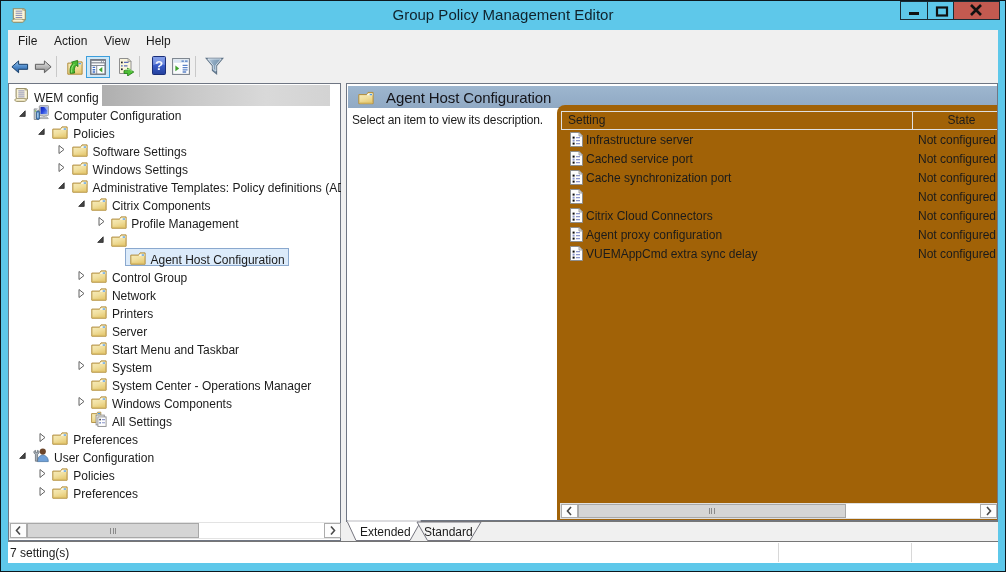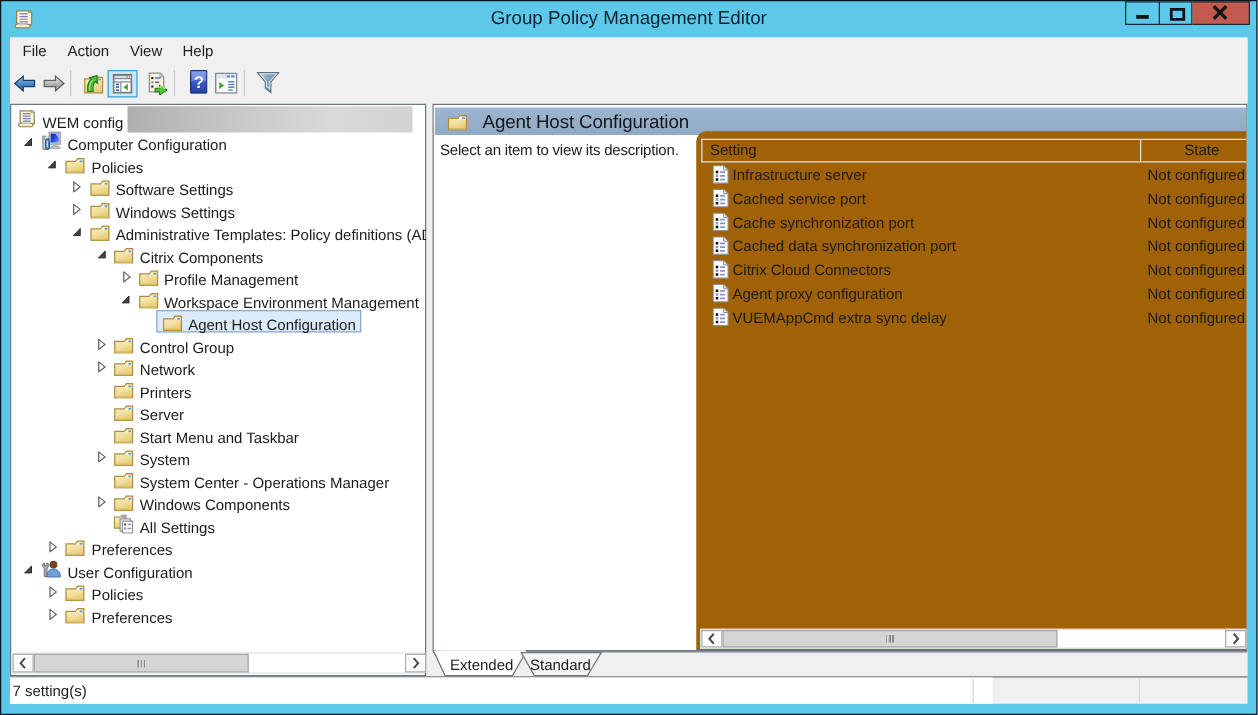--- a/index.html
+++ b/index.html
@@ -27,21 +27,21 @@
 #lhead .c2{position:absolute;left:356px;width:87px;top:1px;text-align:center;}
 #lhead .csep{position:absolute;left:350px;top:0;width:1px;height:17px;background:#E0E0E0;}
 .lrow{position:absolute;left:4px;height:19px;width:500px;font-size:12px;color:#1B1B1B;}
 .lrow .nm{position:absolute;left:25px;top:3px;white-space:nowrap;}
 .lrow .st{position:absolute;left:357px;top:3px;white-space:nowrap;}
 .sb{position:absolute;box-sizing:border-box;background:#fff;border:1px solid #E8E8E8;}
 .sbtn{position:absolute;box-sizing:border-box;background:#FDFDFD;border:1px solid #ACACAC;color:#555;font-size:11px;text-align:center;}
 .sthumb{position:absolute;box-sizing:border-box;background:#D5D5D5;border:1px solid #A8A8A8;}
 .sgrip{position:absolute;width:7px;height:6px;
  background:linear-gradient(90deg,#8A8A8A 0 1px,transparent 1px 2.5px,#8A8A8A 2.5px 3.5px,transparent 3.5px 5px,#8A8A8A 5px 6px,transparent 6px);}
-#statusbar{position:absolute;left:8px;top:542px;width:786px;height:21px;background:#fff;font-size:12px;color:#1B1B1B;}
+#statusbar{position:absolute;left:8px;top:542px;width:990px;height:21px;background:#fff;font-size:12px;color:#1B1B1B;}
 #contentline{position:absolute;left:8px;top:541px;width:990px;height:1px;background:#767676;}
 .ssep{position:absolute;top:1px;width:1px;height:19px;background:#D8D8D8;}
 #tabs{position:absolute;left:346px;top:519px;width:652px;height:23px;}
 </style>
 </head>
 <body>
 <svg width="0" height="0" style="position:absolute">
 <defs>
 <linearGradient id="gfold" x1="0" y1="0" x2="0.4" y2="1">
   <stop offset="0" stop-color="#F9EFC2"></stop>
@@ -306,21 +306,20 @@
         </svg>
         <span class="lbl" style="left:123.2px">Profile Management</span>
       </div>
       <div class="trow" style="left:8px;top:230px;">
         <svg class="tico" style="left:89.3px;top:5.5px" width="7" height="7" viewBox="0 0 7 7">
           <use href="#trie"></use>
         </svg>
         <svg class="tico" style="left:102.5px;top:2.5px" width="16" height="14" viewBox="0 0 16 14">
           <use href="#folder"></use>
         </svg>
-        <span class="lbl" style="left:123.2px">Workspace Environment Management</span>
       </div>
       <div class="trow" style="left:8px;top:248px;">
         <div style="position:absolute;left:117px;top:-0.5px;width:164px;height:18px;background:#DCEBFA;border:1px solid #8AA8CE;box-sizing:border-box;"></div>
         <svg class="tico" style="left:122px;top:2.5px" width="16" height="14" viewBox="0 0 16 14">
           <use href="#folder"></use>
         </svg>
         <span class="lbl" style="left:142.5px">Agent Host Configuration</span>
       </div>
       <div class="trow" style="left:8px;top:266px;">
         <svg class="tico" style="left:70.1px;top:4.5px" width="8" height="9" viewBox="0 0 8 9">
@@ -458,21 +457,20 @@
         <svg class="abs" style="left:9px;top:1.5px" width="13" height="15" viewBox="0 0 13 15">
           <use href="#setico"></use>
         </svg>
         <span class="nm">Cache synchronization port</span>
         <span class="st">Not configured</span>
       </div>
       <div class="lrow" style="top:82px">
         <svg class="abs" style="left:9px;top:1.5px" width="13" height="15" viewBox="0 0 13 15">
           <use href="#setico"></use>
         </svg>
-        <span class="nm">Cached data synchronization port</span>
         <span class="st">Not configured</span>
       </div>
       <div class="lrow" style="top:101px">
         <svg class="abs" style="left:9px;top:1.5px" width="13" height="15" viewBox="0 0 13 15">
           <use href="#setico"></use>
         </svg>
         <span class="nm">Citrix Cloud Connectors</span>
         <span class="st">Not configured</span>
       </div>
       <div class="lrow" style="top:120px">

